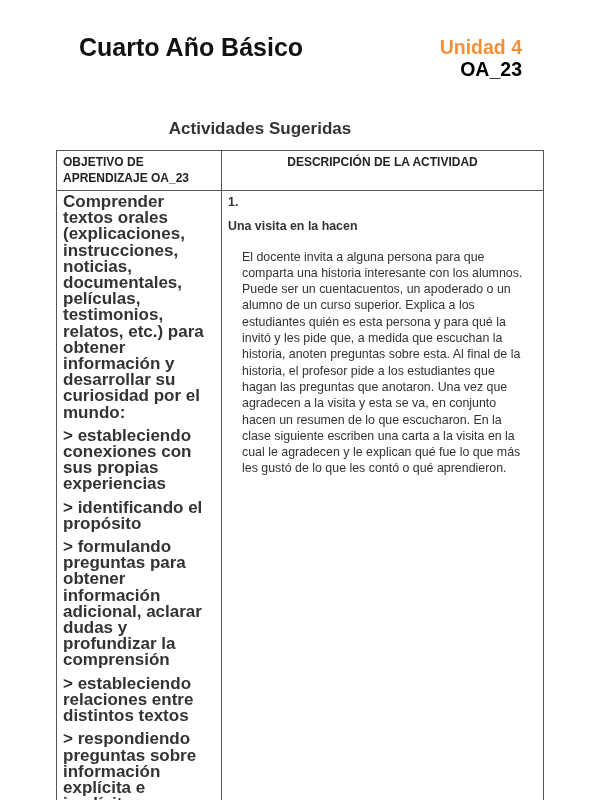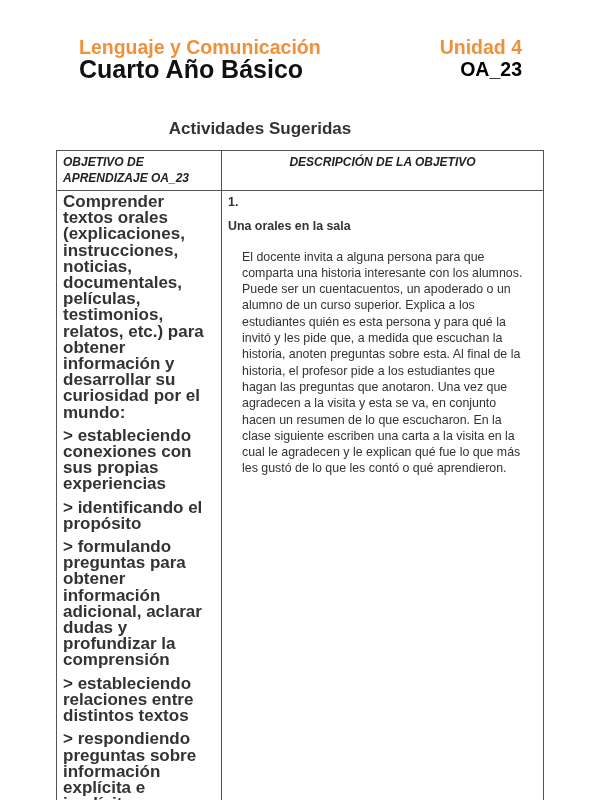--- a/index.html
+++ b/index.html
@@ -10,59 +10,58 @@
     .subject { font-size: 19.5px; font-weight: bold; color: #f0913a; line-height: 22px; }
     .grade { font-size: 25px; font-weight: bold; color: #111; line-height: 22px; }
     .unit { font-size: 19.5px; font-weight: bold; color: #f0913a; line-height: 22px; }
     .oa { font-size: 19.5px; font-weight: bold; color: #000000; line-height: 22px; }
     .title { position: absolute; left: 0; width: 520px; top: 119px; text-align: center;
              font-size: 17px; font-weight: bold; color: #333; }
     table.act { position: absolute; left: 56px; top: 150px; width: 488px; height: 557px;
                 border-collapse: collapse; table-layout: fixed; }
     table.act td { border: 1.5px solid #555; vertical-align: top; padding: 3px 6px; }
     .col-l { width: 152px; }
-    .th { font-size: 12px; font-weight: bold; color: #222; line-height: 16px; height: 33px; font-style: italic; }
+    .th { font-size: 12px; font-weight: bold; color: #222; line-height: 16px; height: 33px; }
     .th-c { text-align: center; }
     .obj { font-size: 17px; font-weight: bold; color: #333; line-height: 16.2px; }
     .obj p { margin: 0 0 7px 0; }
     .desc { font-size: 12.4px; color: #333; line-height: 16.3px; }
     .desc .num { font-weight: bold; margin: 0 0 8px 0; }
     .desc .atitle { font-weight: bold; margin: 0 0 9px 0; }
     .desc .body { margin: 14px; }
   </style>
 </head>
 <body>
 
 <div class="hdr-left">
-  <div class="subject">Lenguaje y Comunicación</div>
   <div class="grade">Cuarto Año Básico</div>
 </div>
 <div class="hdr-right">
   <div class="unit">Unidad 4</div>
   <div class="oa">OA_23</div>
 </div>
 
 <div class="title">Actividades Sugeridas</div>
 
 <table class="act">
   <tbody>
       <tr>
     <td class="col-l th">OBJETIVO DE APRENDIZAJE OA_23</td>
-    <td class="th th-c">DESCRIPCIÓN DE LA OBJETIVO</td>
+    <td class="th th-c">DESCRIPCIÓN DE LA ACTIVIDAD</td>
   </tr>
   <tr>
     <td class="col-l obj">
       <p>Comprender textos orales (explicaciones, instrucciones, noticias, documentales, películas, testimonios, relatos, etc.) para obtener información y desarrollar su curiosidad por el mundo:</p>
       <p>&gt; estableciendo conexiones con sus propias experiencias</p>
       <p>&gt; identificando el propósito</p>
       <p>&gt; formulando preguntas para obtener información adicional, aclarar dudas y profundizar la comprensión</p>
       <p>&gt; estableciendo relaciones entre distintos textos</p>
       <p>&gt; respondiendo preguntas sobre información explícita e implícita</p>
       <p>&gt; formulando una opinión sobre lo escuchado</p>
     </td>
     <td class="desc">
       <p class="num">1.</p>
-      <p class="atitle">Una orales en la sala</p>
+      <p class="atitle">Una visita en la hacen</p>
       <p class="body">El docente invita a alguna persona para que comparta una historia interesante con los alumnos. Puede ser un cuentacuentos, un apoderado o un alumno de un curso superior. Explica a los estudiantes quién es esta persona y para qué la invitó y les pide que, a medida que escuchan la historia, anoten preguntas sobre esta. Al final de la historia, el profesor pide a los estudiantes que hagan las preguntas que anotaron. Una vez que agradecen a la visita y esta se va, en conjunto hacen un resumen de lo que escucharon. En la clase siguiente escriben una carta a la visita en la cual le agradecen y le explican qué fue lo que más les gustó de lo que les contó o qué aprendieron.</p>
     </td>
   </tr>
 </tbody>
   </table>
 
 </body></html>

